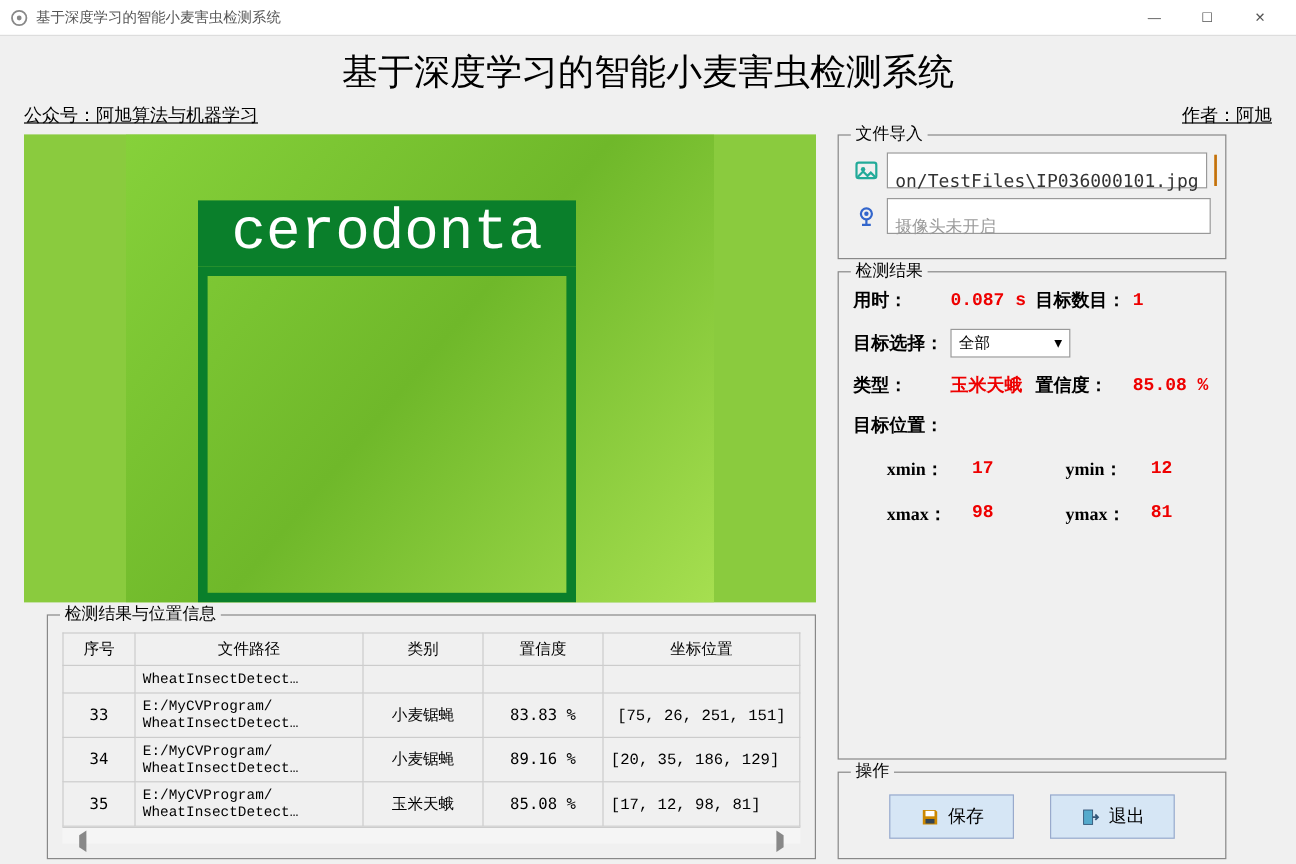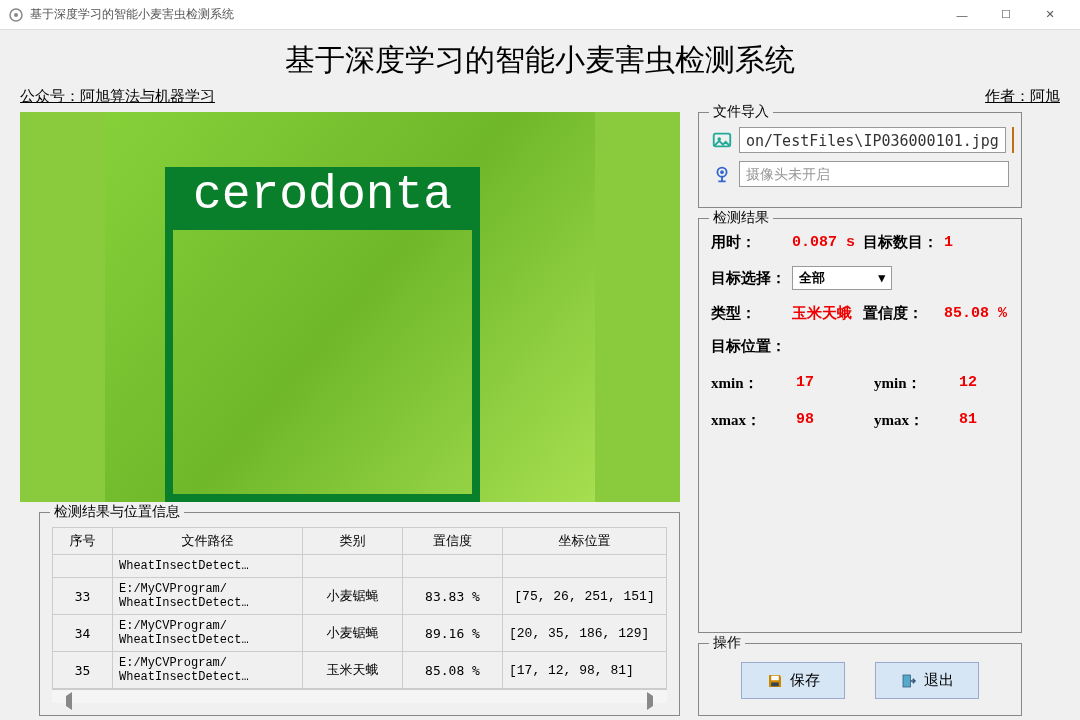--- a/index.html
+++ b/index.html
@@ -23,30 +23,30 @@
 .image-area { background: #8acb3e; height: 390px; display: flex; align-items: center; justify-content: center; position: relative; overflow:hidden; }
 .image-inner { background: linear-gradient(130deg,#86d13a 0%,#6fb82a 50%,#a6df50 100%); width: 490px; height: 390px; position: relative; margin:0 auto;}
 .bbox { position: absolute; border: 8px solid #0a7f2b; left: 60px; top: 110px; width: 315px; height: 280px;}
 .bbox-label { position: absolute; left: 60px; top: 55px; width: 315px; height: 55px; background: #0a7f2b; color: #fff; font-family: Liberation Mono, monospace; font-size: 48px; display:flex; align-items:center; justify-content:center;}
 
 .panel { border: 1px solid #888; position: relative; padding: 14px 12px 12px 12px; background: #f0f0f0; }
 .panel-title { position: absolute; top: -10px; left: 10px; background: #f0f0f0; padding: 0 4px; font-size: 14px; font-family: "SimSun", serif;}
 
 .file-row { display: flex; align-items: center; gap: 6px; margin-bottom: 8px; }
 .file-row svg { width:22px; height:22px; flex-shrink:0;}
-.file-input { flex: 1; border: 1px solid #999; background: #fff; padding: 4px 6px; font-family: monospace; font-size: 15px; height: 26px; color:#333;}
+.file-input { flex: 1; border: 1px solid #999; background: #fff; padding: 14px 6px; font-family: monospace; font-size: 15px; height: 26px; color:#333;}
 .file-input.placeholder { color:#999; font-family:"SimSun",serif; font-size:14px;}
 .folder-btn { width:28px; height:26px; background:#f0a020; border:1px solid #c07010; display:flex;}
 
 .result-grid { display: grid; grid-template-columns: auto 1fr auto 1fr; row-gap: 14px; column-gap: 6px; font-size: 15px; font-weight:bold; font-family:"SimSun",serif; align-items:center;}
 .result-grid .lbl { color:#000; }
 .result-grid .val { color: #e00; font-family:"Courier New",monospace; }
-.select-box { border:1px solid #999; background:#fff; padding:2px 6px; font-size:13px; font-family:"SimSun",serif; font-weight:bold; width:100px; display:flex; justify-content:space-between; align-items:center;}
+.select-box { border:1px solid #999; background:#fff; padding:2px 6px; font-size:13px; font-family:"SimSun",serif; font-weight:normal; width:100px; display:flex; justify-content:space-between; align-items:center;}
 .pos-section { margin-top:14px; font-size:15px; font-weight:bold;}
-.pos-grid { display:grid; grid-template-columns:auto 60px auto 50px; row-gap:18px; column-gap:18px; margin-top:18px; font-family:"SimSun",serif;}
+.pos-grid { display:grid; grid-template-columns:auto 60px auto 50px; row-gap:18px; column-gap:18px; margin-top:18px; font-family:"SimSun",serif;margin-left:28px;}
 .pos-grid .plbl{color:#000;} .pos-grid .pval{color:#e00;font-family:"Courier New",monospace;}
 
 .action-btns { display:flex; gap:30px; justify-content:center; padding:4px 0;}
 .action-btn { background:#d6e6f5; border:1px solid #9ac; padding:8px 24px; font-size:15px; font-family:"SimSun",serif; display:flex; align-items:center; gap:6px; cursor:pointer;}
 .action-btn svg{width:18px;height:18px;}
 
 .table-panel { margin-top:10px;margin-left:19px; }
 .tbl { width:100%; border-collapse:collapse; font-size:13px; font-family:"SimSun",monospace; table-layout:fixed;}
 .tbl th,.tbl td { border:1px solid #ccc; padding:4px 6px; text-align:center; vertical-align:middle;}
 .tbl th{ background:#f0f0f0; font-weight:normal;}

